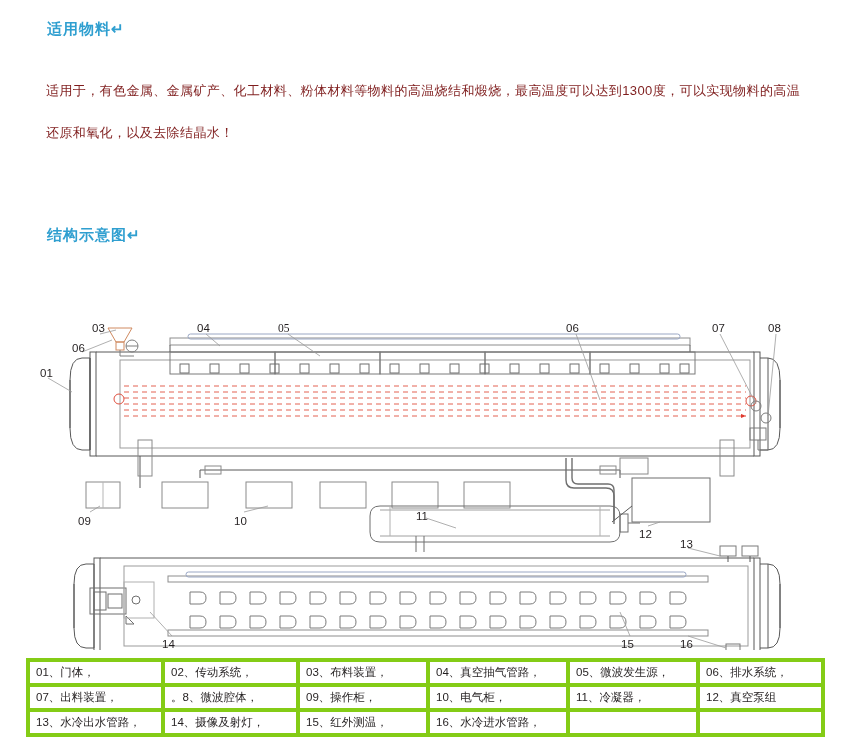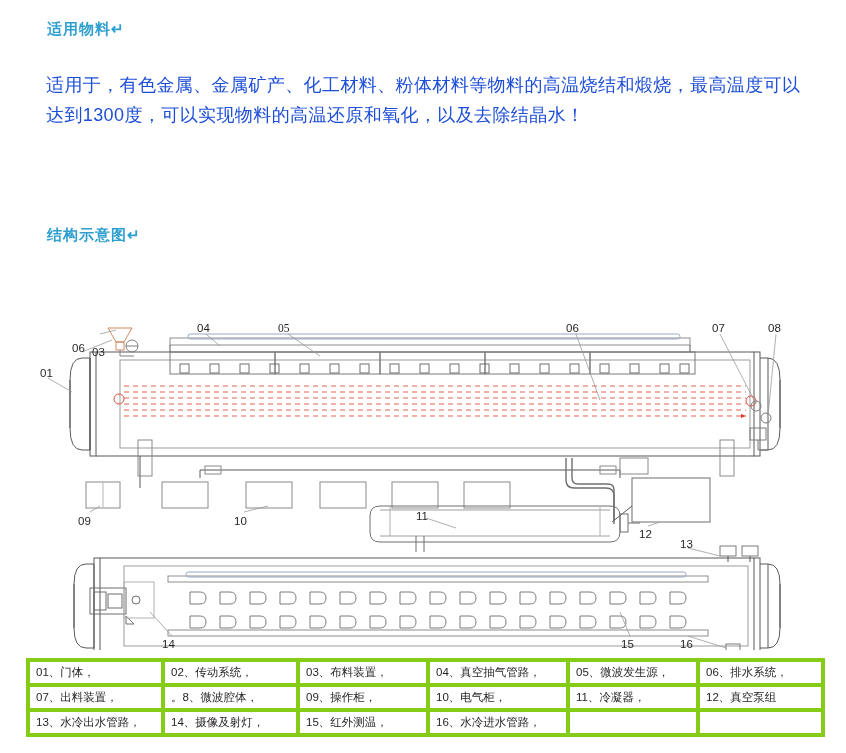--- a/index.html
+++ b/index.html
@@ -28,23 +28,23 @@
     letter-spacing: 1px;
   }
   #heading-material { left: 47px; top: 20px; }
   #heading-structure { left: 47px; top: 226px; }
 
   .body-text {
     position: absolute;
     left: 46px;
     top: 70px;
     width: 760px;
-    font-size: 18px;
-    line-height: 30px;
-    color: #1d4ed8;
+    font-size: 13px;
+    line-height: 42px;
+    color: #7f1d1d;
     letter-spacing: 0.4px;
   }
 
   
   .diagram {
     position: absolute;
     left: 20px;
     top: 300px;
     width: 806px;
     height: 350px;
@@ -288,21 +288,21 @@
         <line x1="628" y1="226" x2="640" y2="222"></line>
         <line x1="668" y1="248" x2="700" y2="256"></line>
         <line x1="152" y1="336" x2="130" y2="312"></line>
         <line x1="610" y1="336" x2="600" y2="312"></line>
         <line x1="668" y1="336" x2="706" y2="348"></line>
       </g>
     </svg>
 
     <div class="callout" style="left:20px;  top:67px;">01</div>
     <div class="callout" style="left:52px;  top:42px;">06</div>
-    <div class="callout" style="left:72px;  top:22px;margin-top:24px;">03</div>
+    <div class="callout" style="left:72px;  top:22px;">03</div>
     <div class="callout" style="left:177px; top:22px;">04</div>
     <div class="callout" style="left:258px; top:22px;font-family:Liberation Serif, serif;">05</div>
     <div class="callout" style="left:546px; top:22px;">06</div>
     <div class="callout" style="left:692px; top:22px;">07</div>
     <div class="callout" style="left:748px; top:22px;">08</div>
     <div class="callout" style="left:58px;  top:215px;">09</div>
     <div class="callout" style="left:214px; top:215px;">10</div>
     <div class="callout" style="left:396px; top:210px;">11</div>
     <div class="callout" style="left:619px; top:228px;">12</div>
     <div class="callout" style="left:660px; top:238px;">13</div>

